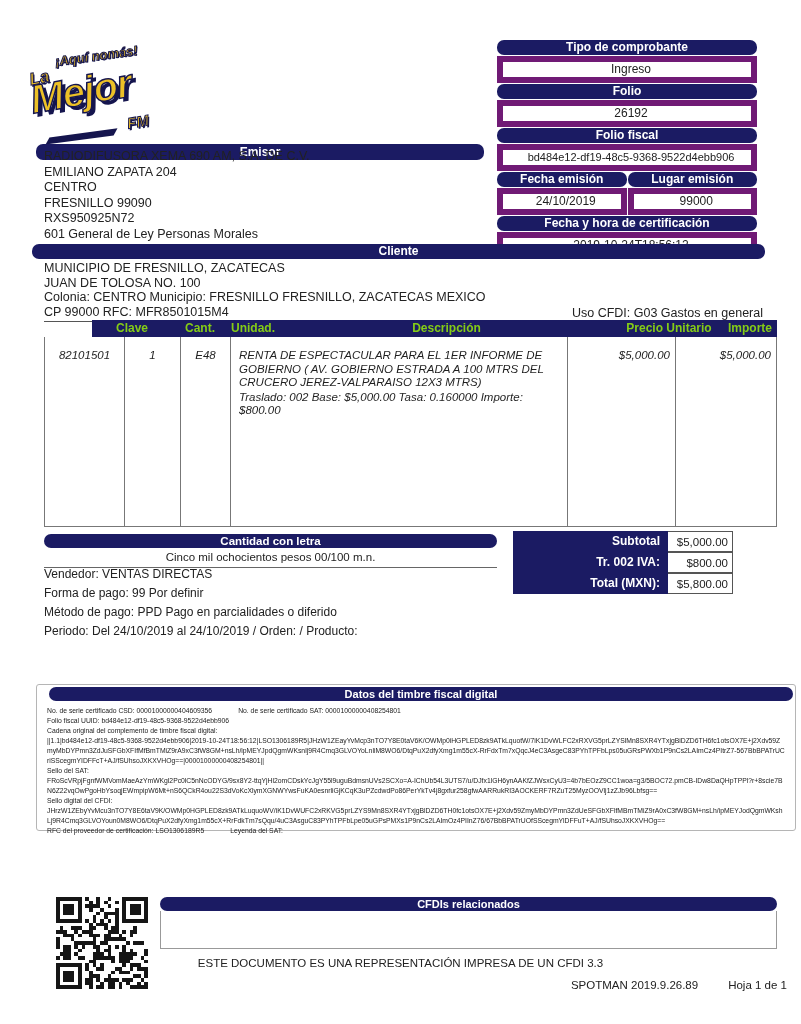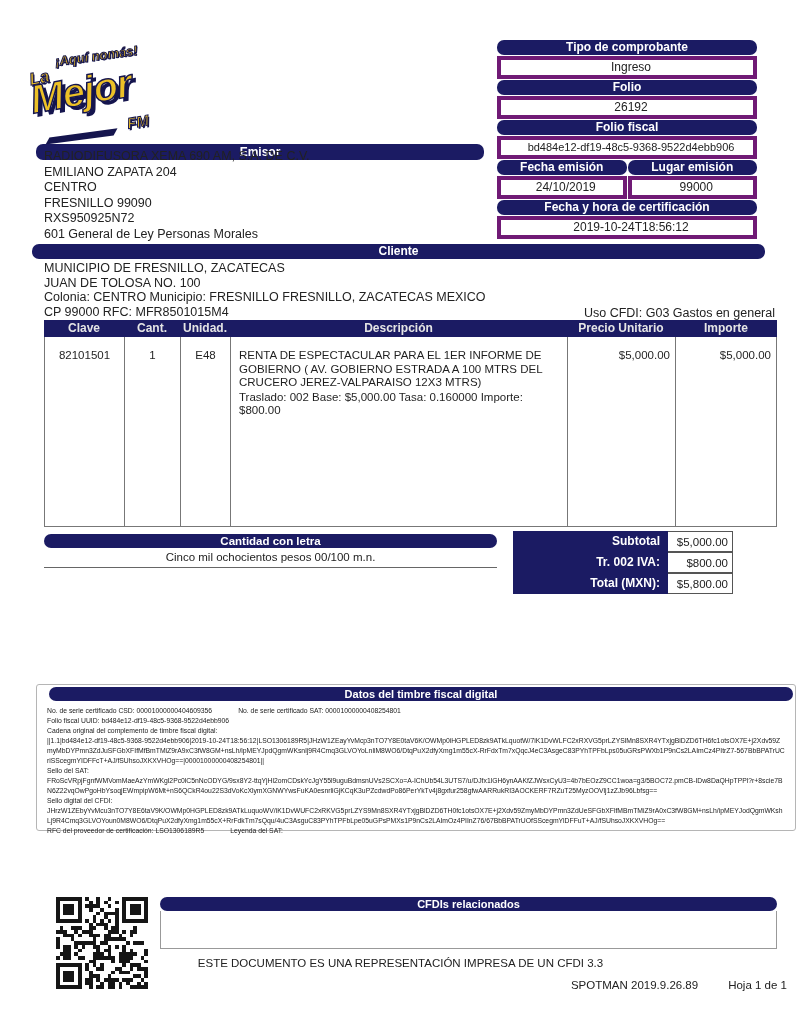--- a/index.html
+++ b/index.html
@@ -15,42 +15,42 @@
     color:#ecc027;-webkit-text-stroke:1px #15154e;text-shadow:1px 2px 0 #15154e;transform:rotate(-10deg);}
   .logo-mejor{position:absolute;left:8px;top:28px;font-size:40px;font-style:italic;font-weight:900;letter-spacing:-1px;
     color:#ecc027;-webkit-text-stroke:1.5px #15154e;text-shadow:3px 4px 0 #15154e;transform:rotate(-8deg);}
   .logo-fm{position:absolute;left:104px;top:74px;font-size:15px;font-style:italic;font-weight:900;
     color:#ecc027;-webkit-text-stroke:1px #15154e;text-shadow:1px 2px 0 #15154e;transform:rotate(-8deg);}
   .logo-swoosh{position:absolute;left:26px;top:92px;width:64px;height:7px;background:#15154e;transform:skewX(-35deg) rotate(-6deg);}
 
   
   .hdrtable{position:absolute;left:497px;top:40px;width:260px;font-size:12px;}
   .hdrtable .bar{height:15px;line-height:15px;margin-bottom:1px;font-size:12px;}
-  .hdrtable .val{height:15px;line-height:15px;text-align:center;border:4px solid #701a75;margin-bottom:1px;background:#fff;color:#222;padding-left:8px;}
+  .hdrtable .val{height:15px;line-height:15px;text-align:center;border:6px solid #701a75;margin-bottom:1px;background:#fff;color:#222;padding-left:8px;}
   .hdrtable .val.small{font-size:11px;}
   .split{display:flex;}
   .split>div{flex:1;}
   .split .bar{margin-bottom:1px;}
   .split .val{margin-bottom:1px;}
   .split>div:first-child{margin-right:1px;}
 
   
   .emisor-bar{position:absolute;left:36px;top:144px;width:448px;height:16px;line-height:16px;font-size:12px;}
   .emisor-block{position:absolute;left:44px;top:149px;width:440px;font-size:12.5px;line-height:15.6px;color:#222;}
   .cliente-bar{position:absolute;left:32px;top:244px;width:733px;height:15px;line-height:15px;font-size:12px;}
   .cliente-block{position:absolute;left:44px;top:261px;width:733px;font-size:12.5px;line-height:14.5px;color:#222;
     border-bottom:1px solid #555;padding-bottom:2px;}
-  .cliente-block .uso{position:absolute;right:2px;bottom:1px;}
+  .cliente-block .uso{position:absolute;right:14px;bottom:1px;}
 
   
   .items{position:absolute;left:44px;top:320px;width:733px;}
-  .items .head{display:flex;height:17px;line-height:17px;background:#1b1b63;color:#e5e5e5;font-weight:bold;font-size:12px;text-align:center;}
+  .items .head{display:flex;height:17px;line-height:17px;background:#1b1b63;color:#84cc16;font-weight:bold;font-size:12px;text-align:center;margin-left:48px;}
   .items .body{display:flex;height:189px;border:1px solid #777;border-top:none;font-size:11.5px;}
   .c0{width:80px;} .c1{width:56px;} .c2{width:50px;} .c3{width:337px;} .c4{width:108px;} .c5{flex:1;}
-  .items .body>div{border-right:1px solid #777;padding-top:12px;box-sizing:border-box;}
+  .items .body>div{border-right:1px solid #777;padding-top:12px;box-sizing:border-box;font-style:italic;}
   .items .body>div:last-child{border-right:none;}
   .tc{text-align:center;} .tr{text-align:right;padding-right:5px;}
   .desc{padding:4px 8px 0 8px;line-height:13.5px;}
   .desc .tax{margin-top:1px;}
 
   
   .cantidad{position:absolute;left:44px;top:534px;width:453px;}
   .cantidad .bar{height:14px;line-height:14px;font-size:11.5px;}
   .cantidad .val{height:19px;line-height:19px;text-align:center;font-size:11.5px;color:#222;border-bottom:1px solid #666;}
   .totals{position:absolute;left:513px;top:531px;width:220px;font-size:12px;}
@@ -162,20 +162,26 @@
     <div class="row">
       <div class="lab">Tr. 002 IVA:</div>
       <div class="amt">$800.00</div>
     </div>
     <div class="row">
       <div class="lab">Total (MXN):</div>
       <div class="amt">$5,800.00</div>
     </div>
   </div>
 
+  <div class="payinfo">
+    <div>Vendedor: VENTAS DIRECTAS</div>
+    <div>Forma de pago: 99 Por definir</div>
+    <div>Método de pago: PPD Pago en parcialidades o diferido</div>
+    <div>Periodo: Del 24/10/2019 al 24/10/2019 / Orden:  / Producto:</div>
+  </div>
 
   <div class="timbre">
     <div class="bar">Datos del timbre fiscal digital</div>
     <div class="content">
       <div class="pair">
         <span>No. de serie certificado CSD: 00001000000404609356</span>
         <span>No. de serie certificado SAT: 00001000000408254801</span>
       </div>
       <div>Folio fiscal UUID: bd484e12-df19-48c5-9368-9522d4ebb906</div>
       <div>Cadena original del complemento de timbre fiscal digital:</div>

